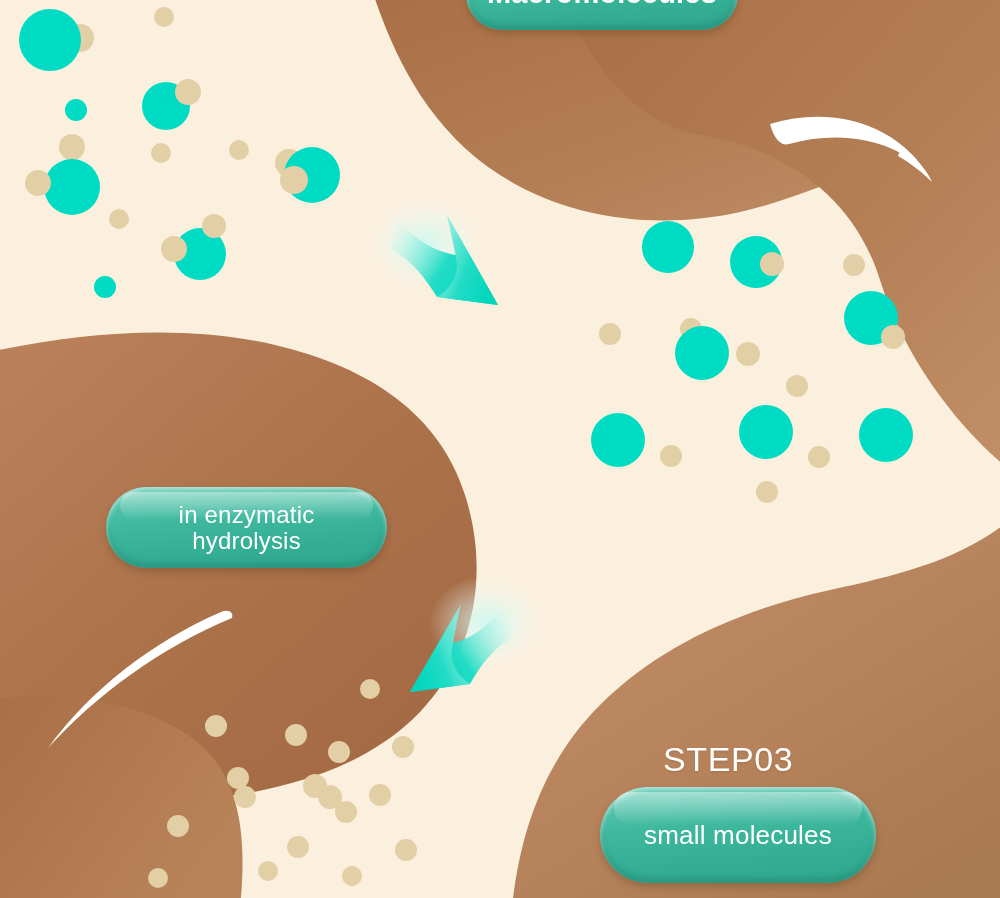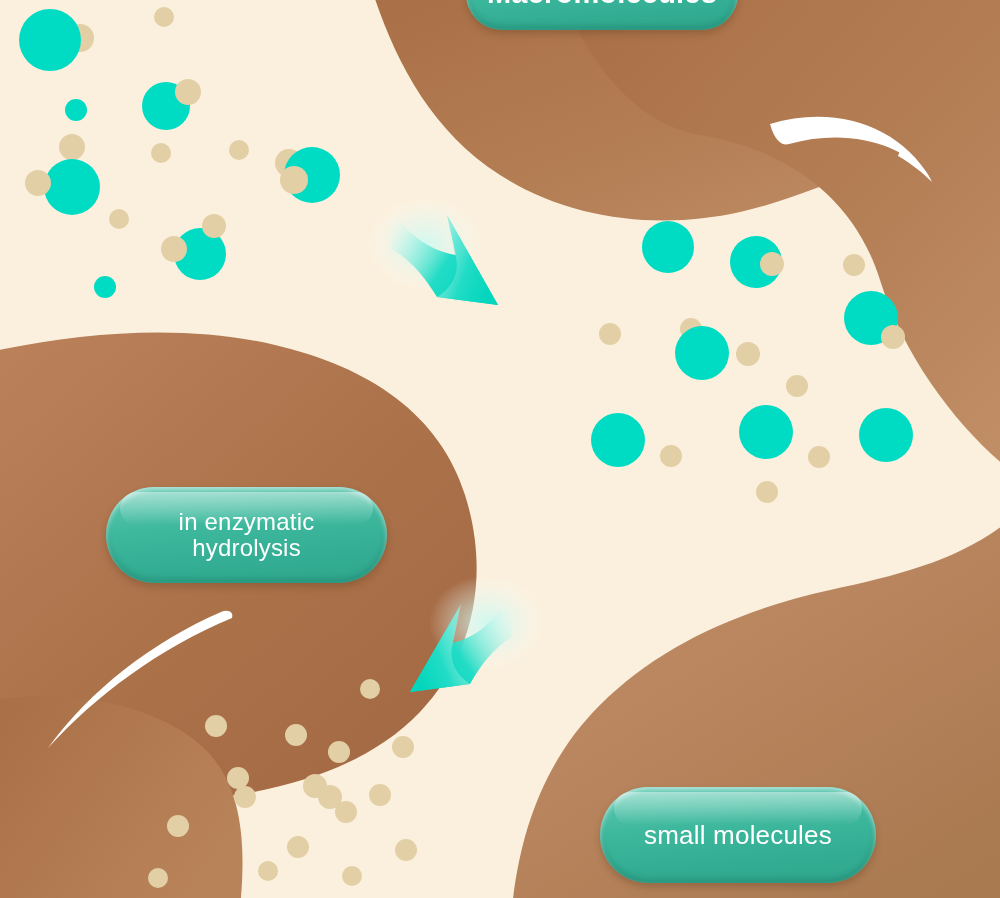--- a/index.html
+++ b/index.html
@@ -41,21 +41,21 @@
     text-shadow:0 1px 2px rgba(110,70,35,.28);
     white-space:nowrap;
   }
 
   
   #pill-macro{
     left:466px;top:-42px;width:272px;height:72px;
     font-size:29px;font-weight:700;
   }
   #pill-enzymatic{
-    left:106px;top:487px;width:281px;height:96px;
+    left:106px;top:487px;width:281px;height:81px;
     font-size:24px;font-weight:500;
   }
   #pill-small{
     left:600px;top:787px;width:276px;height:96px;
     font-size:26px;font-weight:500;
   }
 
   #label-step02{left:177px;top:440px;font-size:34px;}
   #label-step03{left:663px;top:740px;font-size:34px;}
 </style>
@@ -205,16 +205,17 @@
       <path fill="url(#arrowGrad2)" d="M461,604 L410,692 L470,684 C456,675 448,660 453,643 Z"></path>
     </g>
   </svg>
 
   <div class="pill" id="pill-macro">Macromolecules</div>
 
 
   <div class="pill" id="pill-enzymatic">in enzymatic
 hydrolysis</div>
 
+  <div class="steplabel" id="label-step03">STEP03</div>
 
   <div class="pill" id="pill-small">small molecules</div>
 
 </div>
 
 </body></html>

